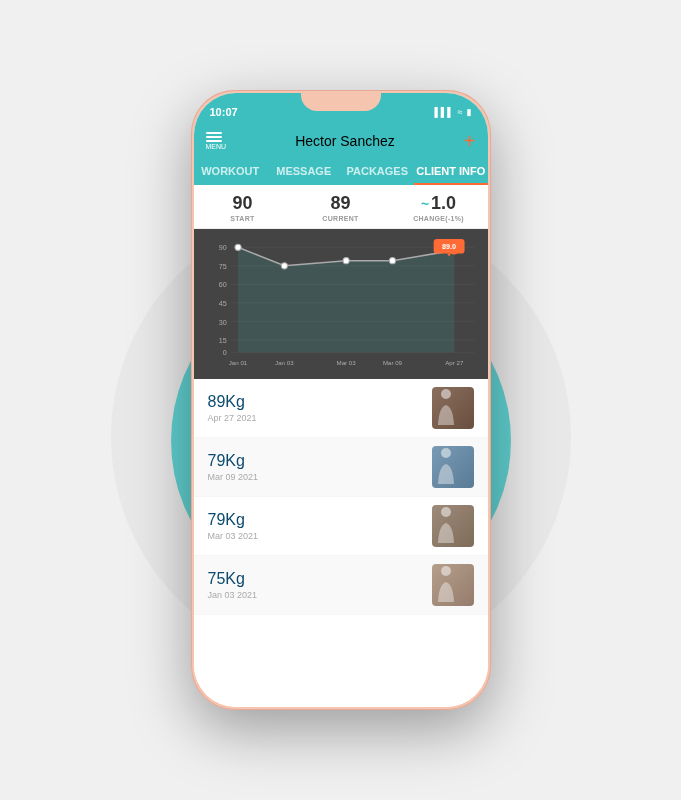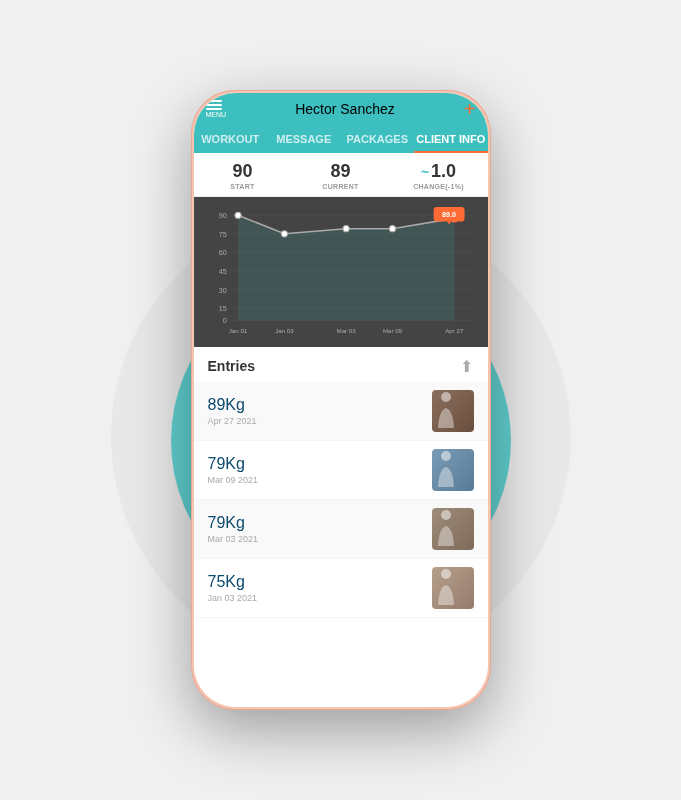--- a/index.html
+++ b/index.html
@@ -328,20 +328,29 @@
 <body>
 
 <div class="scene">
 
   <div class="bg-circle-outer"></div>
   <div class="bg-circle-inner"></div>
 
   <div class="phone">
     <div class="phone-inner">
 
+      <div class="status-bar">
+        <div class="notch"></div>
+        <span class="status-bar-time">10:07</span>
+        <div class="status-icons">
+          <span>▌▌▌</span>
+          <span>≈</span>
+          <span>▮</span>
+        </div>
+      </div>
 
       <div class="app-header">
         <div>
           <div class="menu-icon">
             <span></span>
               <span></span>
               <span></span>
           </div>
           <div class="menu-label">MENU</div>
         </div>
@@ -414,24 +423,20 @@
 
           <text x="35" y="124" fill="#aaa" font-size="6" text-anchor="middle">Jan 01</text>
           <text x="80" y="124" fill="#aaa" font-size="6" text-anchor="middle">Jan 03</text>
           <text x="140" y="124" fill="#aaa" font-size="6" text-anchor="middle">Mar 03</text>
           <text x="185" y="124" fill="#aaa" font-size="6" text-anchor="middle">Mar 09</text>
           <text x="245" y="124" fill="#aaa" font-size="6" text-anchor="middle">Apr 27</text>
         </svg>
       </div>
 
       <div class="entries-section">
-        <div class="entries-header">
-          <span class="entries-title">Entries</span>
-          <span class="share-icon">⬆</span>
-        </div>
 
         <div class="entry-item">
           <div>
             <div class="entry-weight">89Kg</div>
             <div class="entry-date">Apr 27 2021</div>
           </div>
           <div class="entry-photo photo-1">
             <svg class="person-svg" viewBox="0 0 28 38">
               <circle cx="14" cy="7" r="5" fill="rgba(255,255,255,0.5)"></circle>
               <path d="M6 38 Q7 20 14 18 Q21 20 22 38Z" fill="rgba(255,255,255,0.4)"></path>

